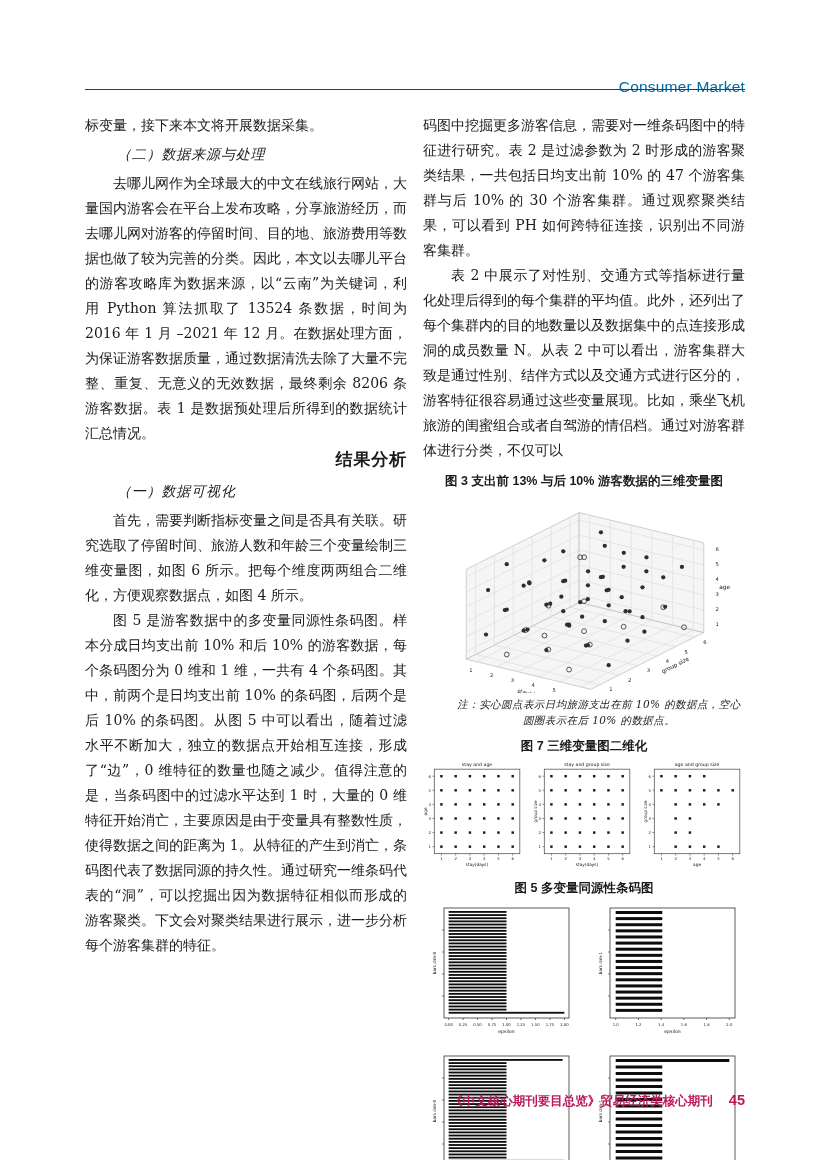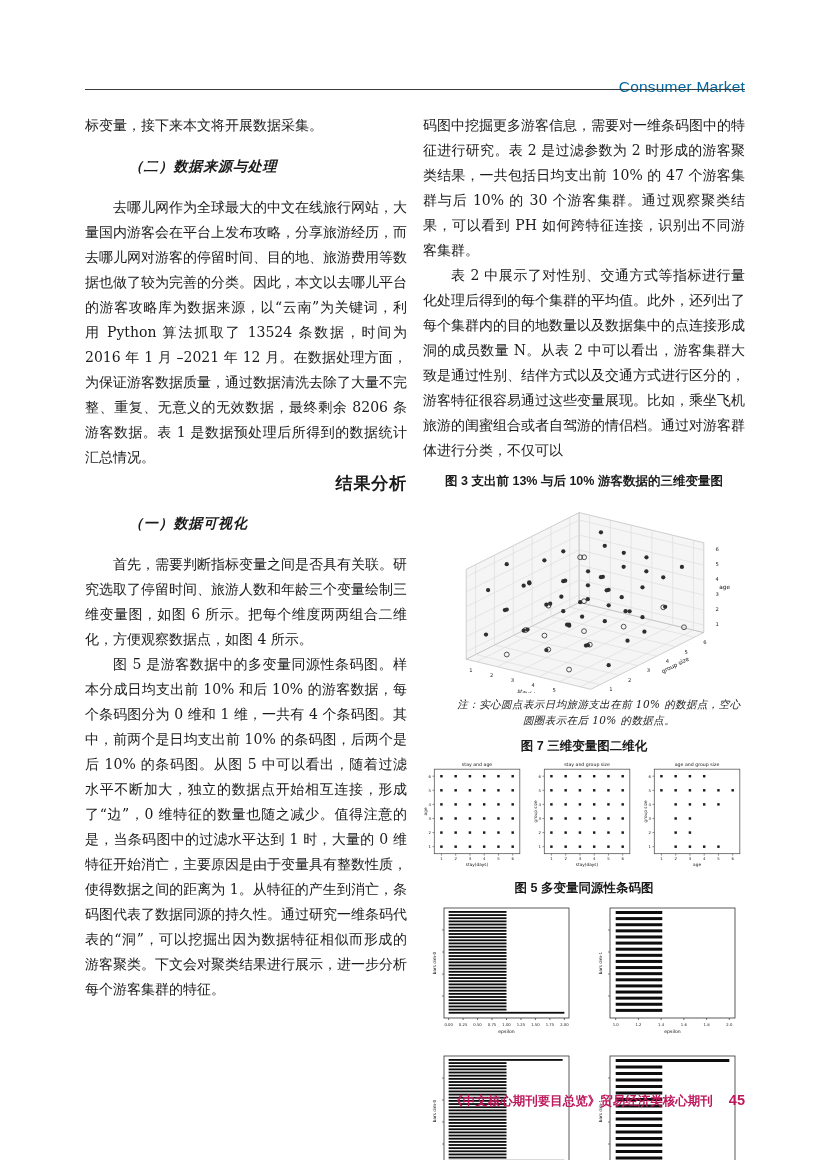--- a/index.html
+++ b/index.html
@@ -6,21 +6,21 @@
   .page{position:relative;width:827px;height:1160px;background:#ffffff;color:#1a1a1a;overflow:hidden;}
   .masthead{position:absolute;top:78px;left:85px;right:82px;text-align:right;
     font:15.5px "Liberation Sans",sans-serif;color:#0369a1;letter-spacing:.2px;}
   .rule{position:absolute;top:89px;left:85px;right:82px;border-top:1.4px solid #3a3a3a;}
   .col{position:absolute;top:113px;width:322px;font:14px/25px "DejaVu Serif",serif;
     text-align:justify;text-justify:inter-ideograph;}
   .col-left{left:85px;}
   .col-right{left:423px;}
   p.body{margin:0;text-indent:2em;}
   p.noindent{text-indent:0;}
-  .subhead{margin:16px;text-indent:2em;font-style:italic;letter-spacing:.06em;font-weight:bold;}
+  .subhead{margin:4px;text-indent:2em;font-style:italic;letter-spacing:.06em;}
   .h1{font:bold 17px "Liberation Sans",sans-serif;margin:2px 0 8px;padding-left:34px;
     text-align:right;text-indent:0;letter-spacing:.05em;}
   .figcap{font:bold 12.5px "Liberation Sans",sans-serif;text-align:center;margin:10px 0 5px;text-indent:0;}
   .fignote{font:italic 10.5px/16px "DejaVu Serif",serif;margin:3px 0 0 30px;text-align:center;text-indent:0;letter-spacing:.04em;}
   .fig3wrap{margin:0 0 0 14px;}
   .fig4row{display:flex;justify-content:space-between;margin-top:2px;}
   .fig5grid{display:grid;grid-template-columns:152px 152px;gap:8px 14px;margin-top:3px;}
   .footer{position:absolute;top:1092px;left:300px;width:445px;text-align:right;
     font:bold 12.5px "Liberation Sans",sans-serif;color:#be185d;}
   .pageno{font-size:14.5px;margin-left:16px;}

